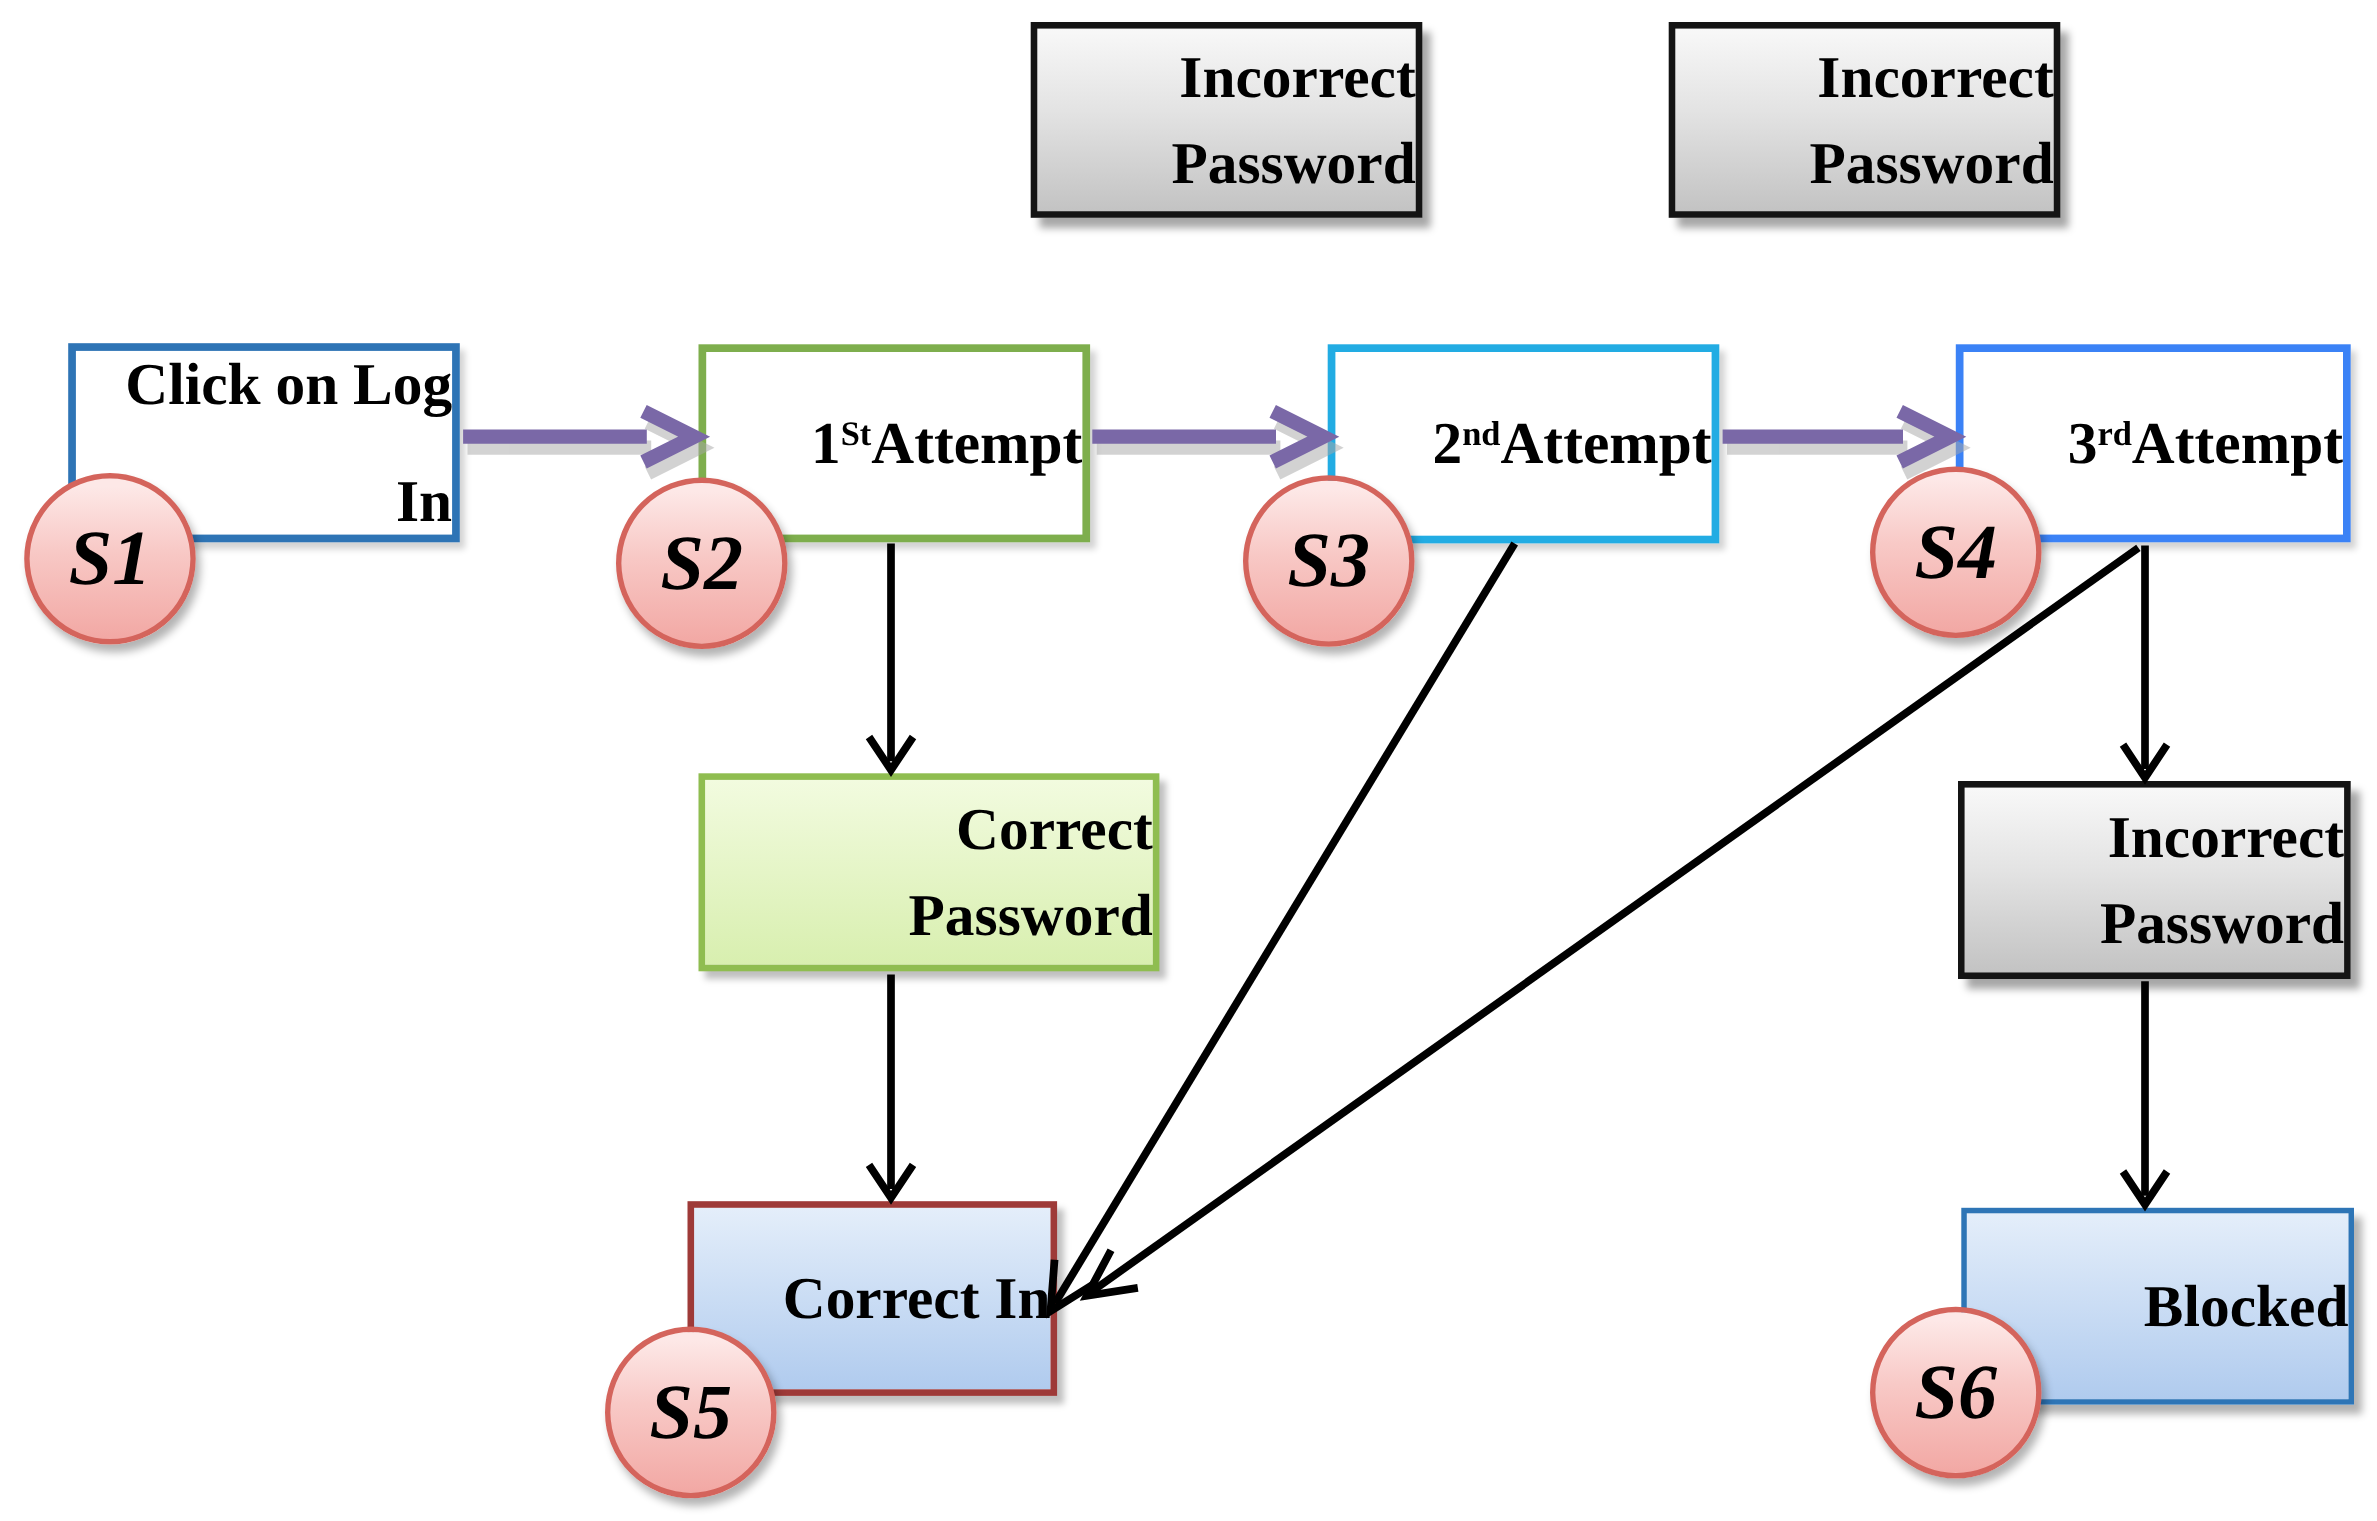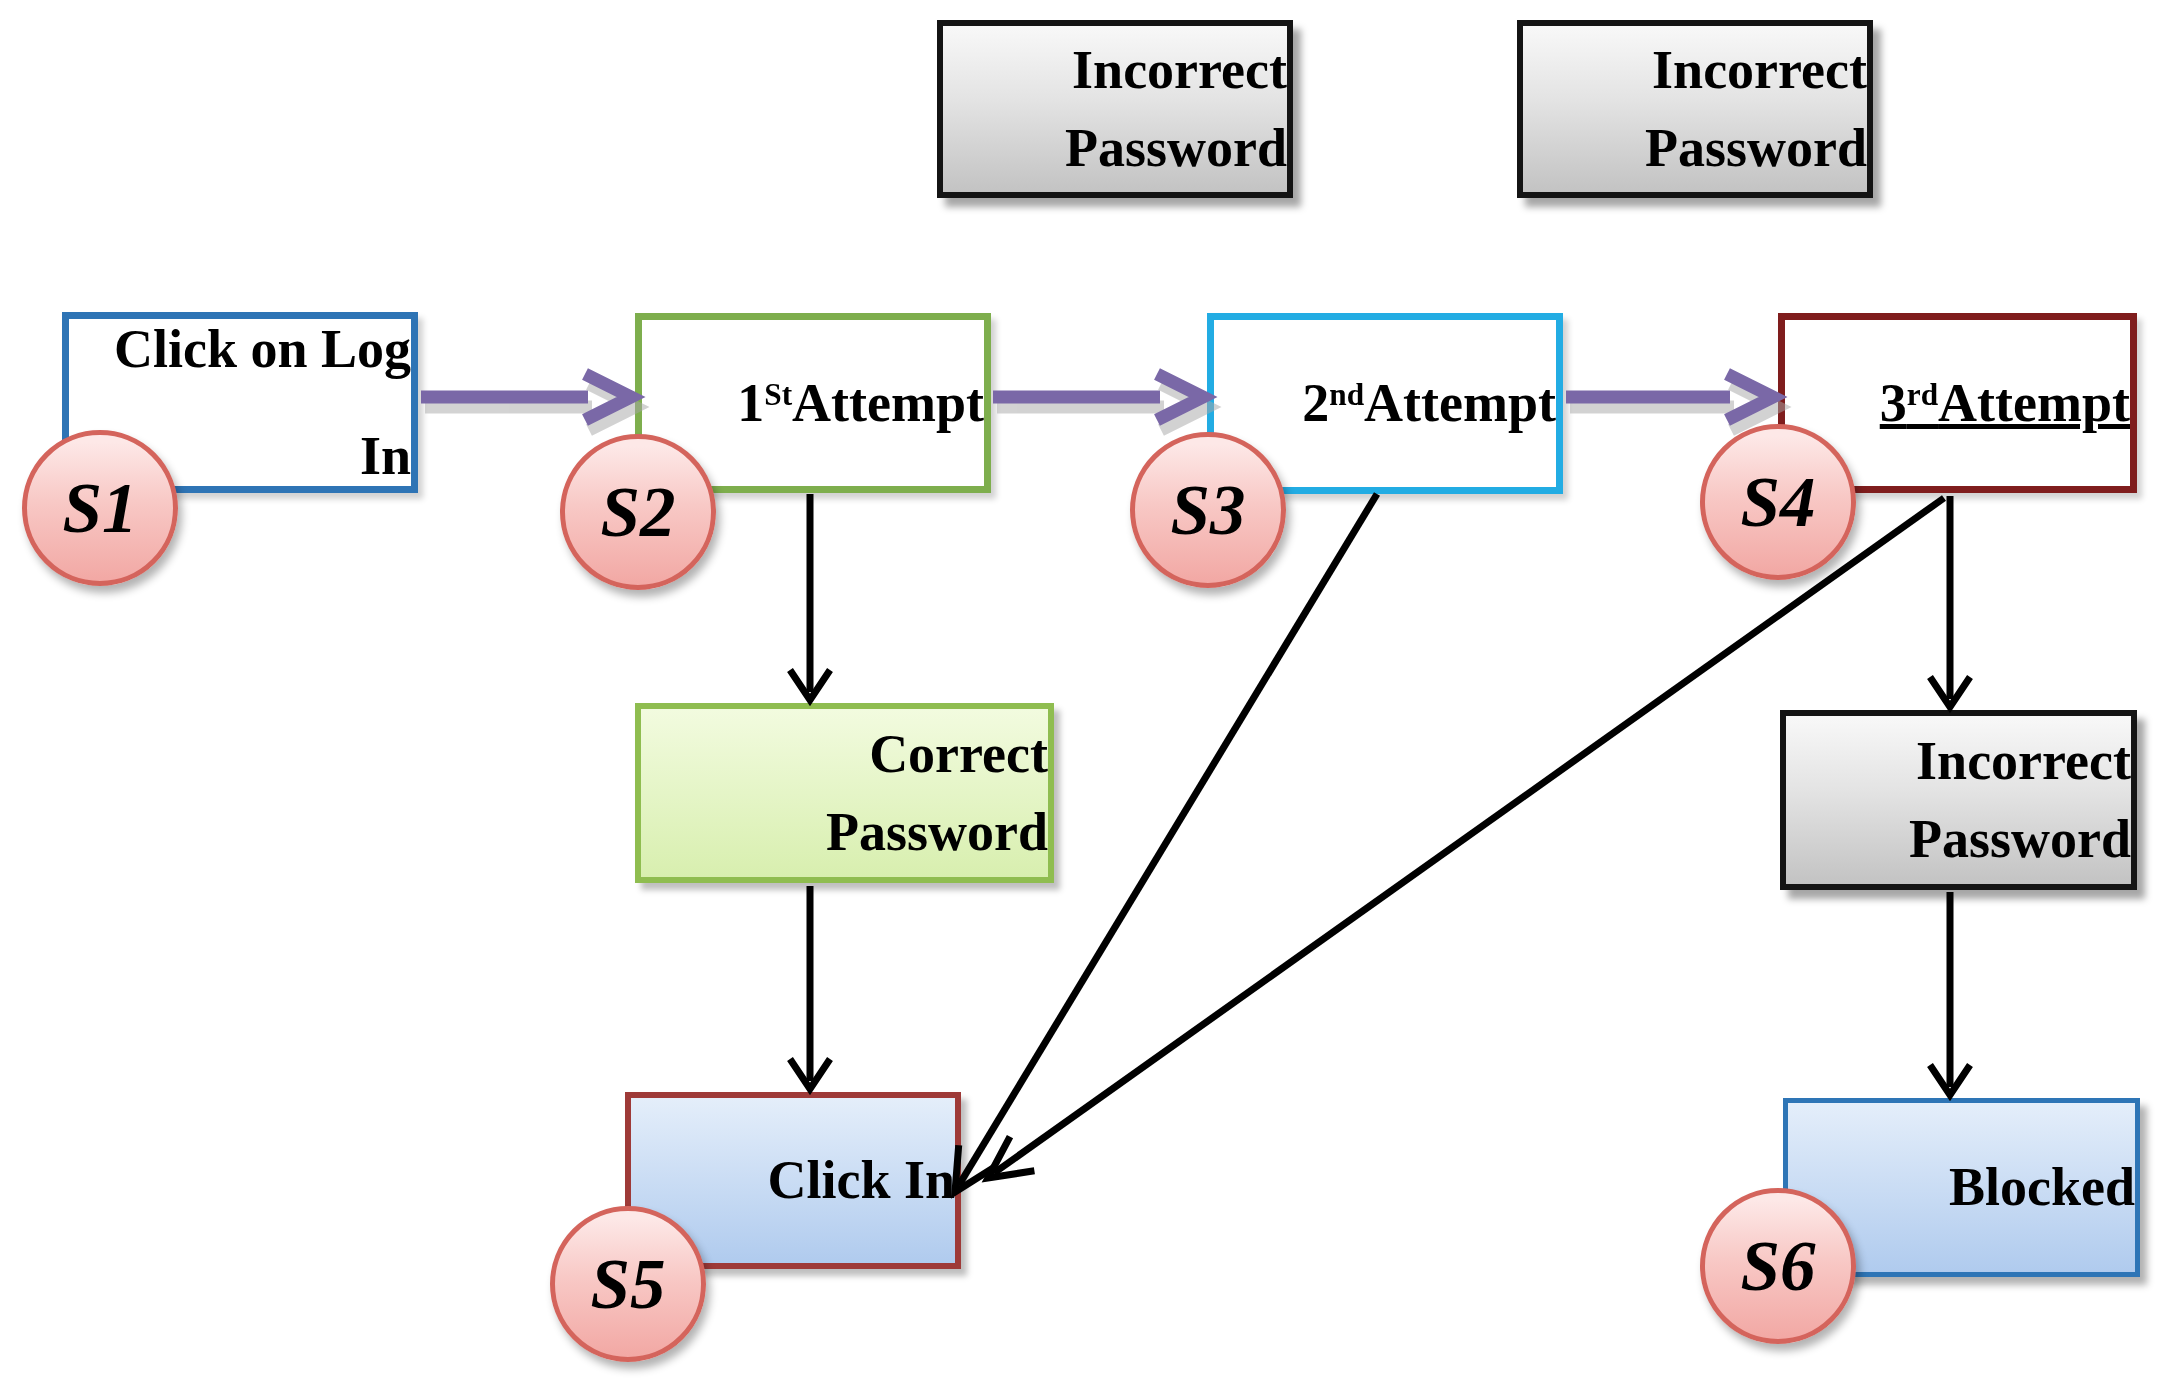--- a/index.html
+++ b/index.html
@@ -23,21 +23,21 @@
     background:#fff;
     font-size:54px;
     line-height:1.45;
     z-index:2;
   }
   .ln{display:block;white-space:nowrap;}
   .sup{font-size:0.58em;vertical-align:0.52em;}
   .b-blue   {border:7px solid #2E74B5; box-shadow:5px 6px 6px rgba(0,0,0,.18);gap:28px;}
   .b-green  {border:7px solid #7EAE4D; box-shadow:5px 6px 6px rgba(0,0,0,.18);}
   .b-cyan   {border:7px solid #22ACE3; box-shadow:5px 6px 6px rgba(0,0,0,.18);}
-  .b-teal   {border:7px solid #7f1d1d; box-shadow:5px 6px 6px rgba(0,0,0,.18);text-decoration:underline;}
+  .b-teal   {border:7px solid #3b82f6; box-shadow:5px 6px 6px rgba(0,0,0,.18);}
   .grayfill{
     background:linear-gradient(180deg,#f8f8f8 0%,#e3e3e3 45%,#c3c3c3 100%);
     border:6px solid #141414;
     box-shadow:8px 9px 7px rgba(0,0,0,.35);
   }
   .greenfill{
     background:linear-gradient(180deg,#f2fbdf 0%,#d8efaf 100%);
     border:6px solid #8FBD50;
     box-shadow:6px 7px 6px rgba(0,0,0,.25);
   }
@@ -155,21 +155,21 @@
     <span class="ln">Correct</span>
     <span class="ln">Password</span>
   </div>
 
   <div class="box grayfill" style="left:1780px;top:710px;width:357px;height:180px;">
     <span class="ln">Incorrect</span>
     <span class="ln">Password</span>
   </div>
 
   <div class="box bluefill b-darkred" style="left:625px;top:1092px;width:336px;height:177px;">
-    <span class="ln">Click In</span>
+    <span class="ln">Correct In</span>
   </div>
 
   <div class="box bluefill b-blue2" style="left:1783px;top:1098px;width:357px;height:179px;">
     <span class="ln">Blocked</span>
   </div>
 
   <div class="circle" style="left:22px;top:430px;">
     <span>S1</span>
   </div>
   <div class="circle" style="left:560px;top:434px;">

